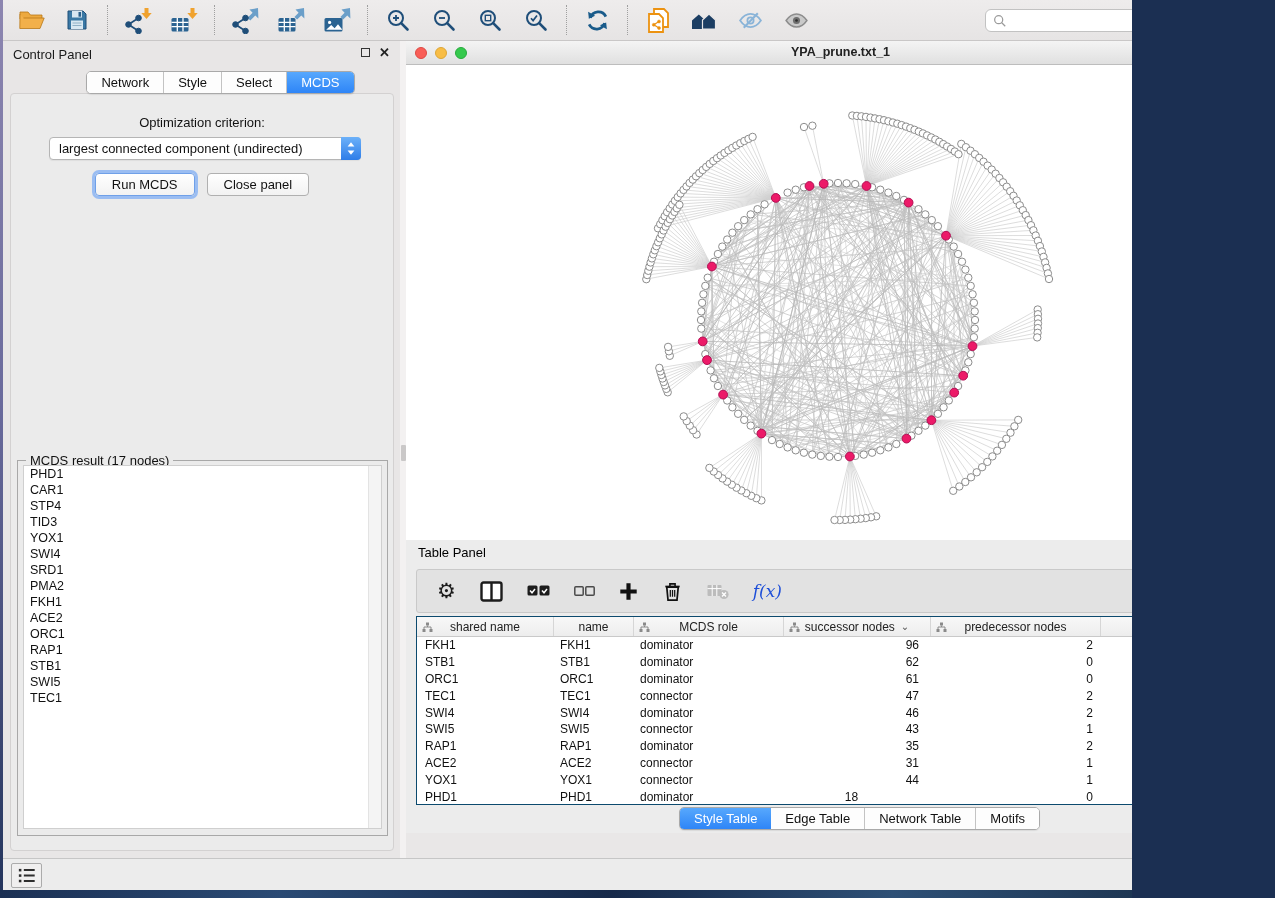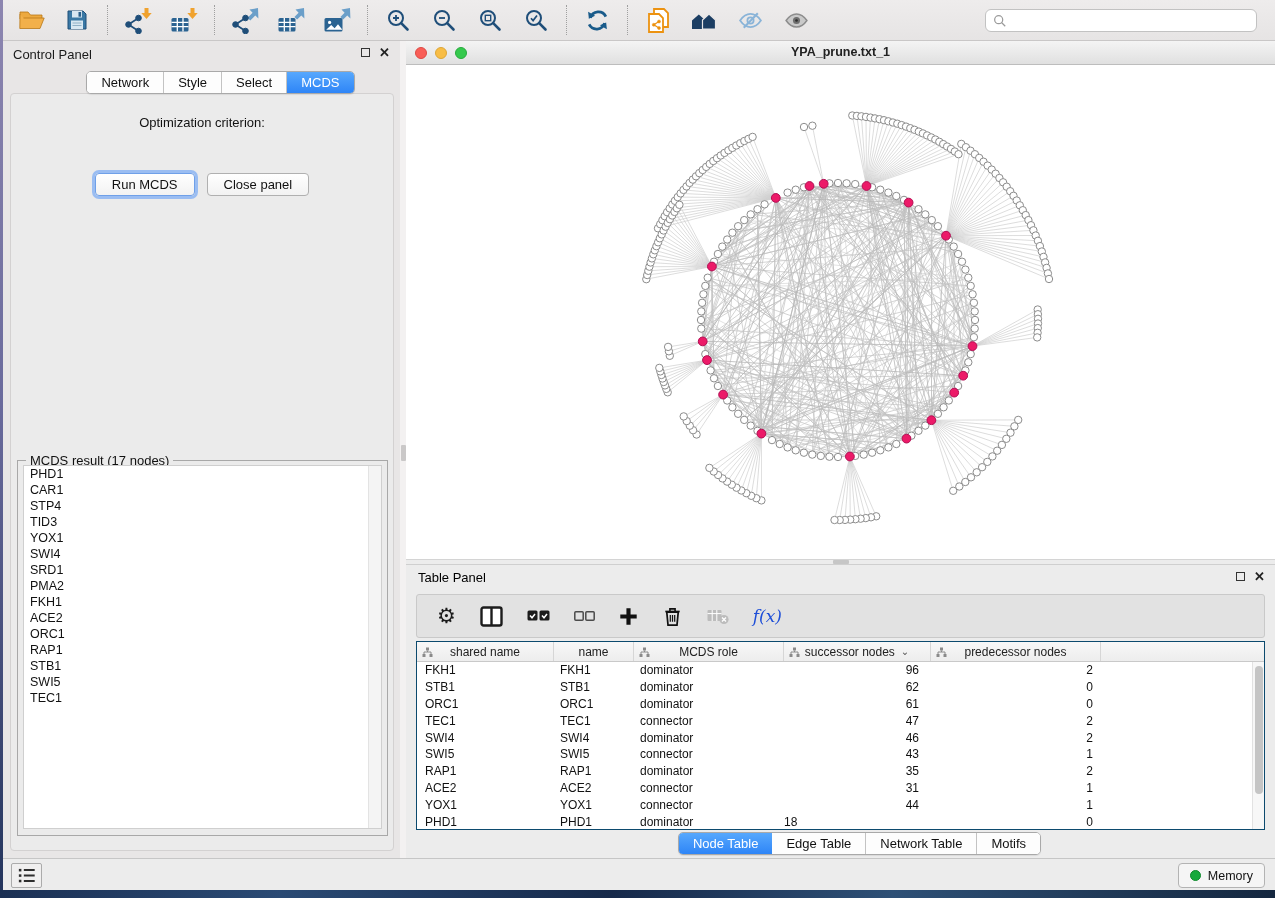--- a/index.html
+++ b/index.html
@@ -1,18 +1,18 @@
 <!DOCTYPE html>
 <html><head>
 <meta charset="utf-8">
 <style>
   * { margin:0; padding:0; box-sizing:border-box; }
   html,body { width:1275px; height:898px; overflow:hidden; }
   body { font-family:"Liberation Sans", sans-serif; background:#1b2f52; }
-  .app { position:relative; width:1275px; height:898px; background:#e9e7e7; overflow:hidden;padding-left:42px; }
+  .app { position:relative; width:1132px; height:898px; background:#e9e7e7; overflow:hidden;padding-left:42px; }
 
   
   .left-strip { position:absolute; left:0; top:0; width:3px; height:898px;
     background:linear-gradient(#8d86b0,#6a6a9c 45%,#23345c); z-index:50; }
   .bottom-strip { position:absolute; left:0; bottom:0; width:1275px; height:8px; z-index:60;
     background:linear-gradient(90deg,#1b3054,#2a4a74 22%,#16294a 48%,#2e5076 70%,#14273f); }
 
   
   .toolbar { position:absolute; left:3px; top:0; width:1272px; height:41px;
     background:linear-gradient(#eeecec,#e6e4e4); border-bottom:1px solid #c9c7c7;
@@ -71,21 +71,21 @@
   .net-title { position:absolute; left:0; right:0; top:4px; text-align:center; font-size:12.5px; font-weight:bold; color:#222; }
   .net-canvas { position:absolute; left:406px; top:65px; width:869px; height:494px; background:#fff; }
 
   .v-divider { position:absolute; left:400px; top:41px; width:6px; height:817px; background:#f3f1f1; }
   .v-grip { position:absolute; left:0.5px; top:404px; width:5px; height:16px; background:#cac8c8; border-radius:1px; }
   .h-divider { position:absolute; left:406px; top:559px; width:869px; height:6px; background:#ececec;
     border-top:1px solid #d4d4d4; border-bottom:1px solid #cfcfcf; }
   .h-grip { width:16px; height:4px; background:#c6c6c6; margin:0 auto; border-radius:1px; }
 
   
-  .table-panel { position:absolute; left:406px; top:565px; width:869px; height:293px; background:#ececec; }
+  .table-panel { position:absolute; left:406px; top:540px; width:869px; height:293px; background:#ececec; }
   .tp-titlebar { position:relative; height:25px; display:flex; align-items:center; padding:0 12px; }
   .tp-toolbar { position:absolute; left:10px; top:29px; width:849px; height:44px; background:#e2e2e2;
     border:1px solid #c9c9c9; border-radius:3px; display:flex; align-items:center; gap:24px; padding-left:20px; }
   .tpi { display:flex; align-items:center; justify-content:center; }
   .fx { font-family:"DejaVu Serif", serif; font-style:italic; font-size:17px; color:#1d4ed8; }
   .gear-glyph { font-family:"DejaVu Sans", sans-serif; font-size:21px; color:#1c1c1c; line-height:20px; }
 
   .table-wrap { position:absolute; left:10px; top:76px; width:849px; height:189px; background:#fff; border:1px solid #0c4a6e; }
   .thead { display:flex; height:20px; background:linear-gradient(#f8f8f8,#ededed); border-bottom:1px solid #c9c9c9; }
   .th { position:relative; display:flex; align-items:center; justify-content:center; font-size:12px; color:#222;
@@ -273,20 +273,29 @@
     <div class="cp-tabs">
         <div class="seg" id="cp-tabs">
           <div class="tab">Network</div>
           <div class="tab">Style</div>
           <div class="tab">Select</div>
           <div class="tab active">MCDS</div>
         </div>
       </div>
     <div class="cp-body">
       <div class="opt-label">Optimization criterion:</div>
+      <div class="dropdown">
+        <span class="dd-text">largest connected component (undirected)</span>
+        <span class="dd-stepper">
+          <svg width="10" height="15" viewBox="0 0 10 15">
+              <path d="M5 1.2L8.4 5.4H1.6z" fill="#fff"></path>
+              <path d="M5 13.8L1.6 9.6h6.8z" fill="#fff"></path>
+            </svg>
+        </span>
+      </div>
       <div class="btn-row">
         <button class="mac-btn focused">Run MCDS</button>
         <button class="mac-btn">Close panel</button>
       </div>
       <div class="result-group">
         <span class="result-legend">MCDS result (17 nodes)</span>
         <div class="result-list">
           <div id="mcds-items">
               <div class="result-item">PHD1</div>
               <div class="result-item">CAR1</div>
@@ -1301,31 +1310,31 @@
             <div class="td" style="width: 137px; text-align: left; padding: 0px 0px 0px 8px;">YOX1</div>
             <div class="td" style="width: 80px; text-align: left; padding: 0px 0px 0px 6px;">YOX1</div>
             <div class="td" style="width: 150px; text-align: left; padding: 0px 0px 0px 6px;">connector</div>
             <div class="td" style="width: 147px; text-align: right; padding: 0px 12px 0px 0px;">44</div>
             <div class="td" style="width: 170px; text-align: right; padding: 0px 8px 0px 0px;">1</div>
           </div>
           <div class="trow">
             <div class="td" style="width: 137px; text-align: left; padding: 0px 0px 0px 8px;">PHD1</div>
             <div class="td" style="width: 80px; text-align: left; padding: 0px 0px 0px 6px;">PHD1</div>
             <div class="td" style="width: 150px; text-align: left; padding: 0px 0px 0px 6px;">dominator</div>
-            <div class="td" style="width: 147px; text-align: left; padding: 0px 12px 0px 0px;">18</div>
+            <div class="td" style="width: 147px; text-align: center; padding: 0px 12px 0px 0px;">18</div>
             <div class="td" style="width: 170px; text-align: right; padding: 0px 8px 0px 0px;">0</div>
           </div>
         </div>
       <div class="tscroll">
           <div class="tthumb"></div>
         </div>
     </div>
     <div class="bottom-tabs">
         <div class="seg" id="bottom-tabs">
-          <div class="tab active">Node Table</div>
+          <div class="tab active">Style Table</div>
           <div class="tab">Edge Table</div>
           <div class="tab">Network Table</div>
           <div class="tab">Motifs</div>
         </div>
       </div>
   </div>
 
   <div class="status-bar">
     <div class="list-btn">
       <svg width="20" height="19" viewBox="0 0 22 21">

